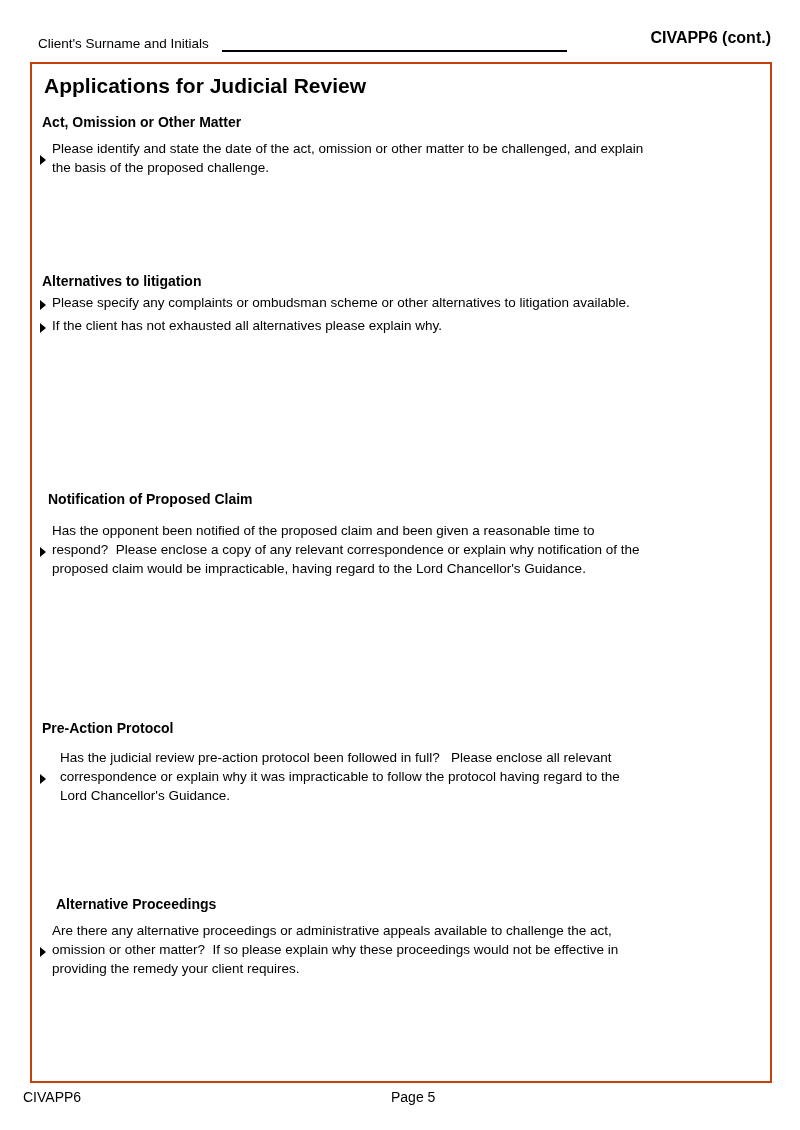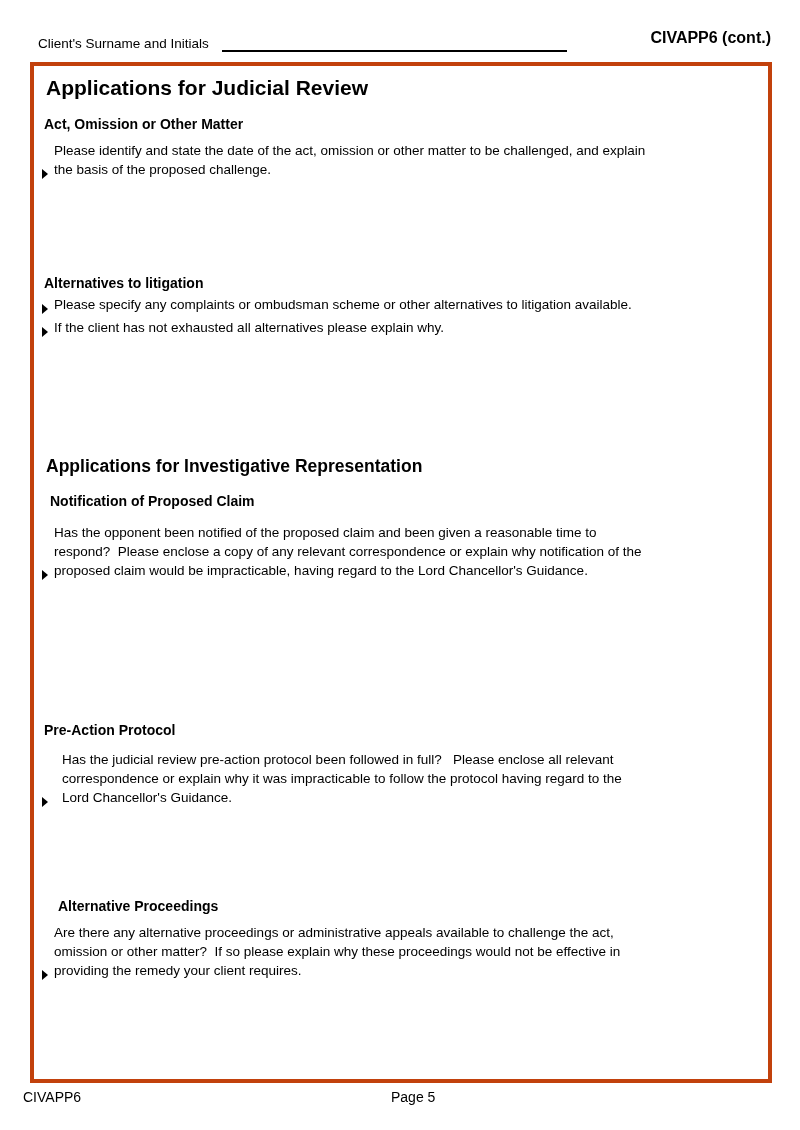--- a/index.html
+++ b/index.html
@@ -23,40 +23,40 @@
   }
   .hdr-code {
     position: absolute; right: 29px; top: 29px;
     font-size: 16px; font-weight: bold;
   }
 
   
   .main-box {
     position: absolute; left: 30px; top: 62px;
     width: 742px; height: 1021px;
-    border: 4px solid #c2410c;
+    border: 2px solid #c2410c;
   }
 
   .page-title {
     position: absolute; left: 12px; top: 10px;
     font-size: 21px; font-weight: bold;
   }
 
   .sect-head {
     position: absolute;
     font-size: 17.5px; font-weight: bold;
   }
   .sub-head {
     position: absolute;
     font-size: 14px; font-weight: bold;
   }
 
   .bullet-row {
     position: absolute;
-    display: flex; align-items: flex-end;
+    display: flex; align-items: center;
   }
   .tri {
     width: 0; height: 0; flex: 0 0 auto;
     border-left: 6px solid #000;
     border-top: 5px solid transparent;
     border-bottom: 5px solid transparent;
     margin-top: 4px; margin-right: 6px;
   }
   .bullet-text {
     font-size: 13.5px; line-height: 19px;
@@ -95,21 +95,20 @@
   <div class="sub-head" style="left:10px; top:209px;">Alternatives to litigation</div>
   <div class="bullet-row" style="left:8px; top:252px;">
     <span class="tri"></span>
     <span class="bullet-text">If the client has not exhausted all alternatives please explain why.</span>
   </div>
   <div class="bullet-row" style="left:8px; top:229px;">
     <span class="tri"></span>
     <span class="bullet-text">Please specify any complaints or ombudsman scheme or other alternatives to litigation available.</span>
   </div>
 
-  <div class="sect-head" style="left:12px; top:390px;">Applications for Investigative Representation</div>
   <div class="sub-head" style="left:16px; top:427px;">Notification of Proposed Claim</div>
   <div class="bullet-row" style="left:8px; top:457px;">
     <span class="tri"></span>
     <span class="bullet-text">Has the opponent been notified of the proposed claim and been given a reasonable time to
 respond?  Please enclose a copy of any relevant correspondence or explain why notification of the
 proposed claim would be impracticable, having regard to the Lord Chancellor's Guidance.</span>
   </div>
 
   <div class="sub-head" style="left:10px; top:656px;">Pre-Action Protocol</div>
   <div class="bullet-row" style="left:8px; top:684px;gap:8px;">

